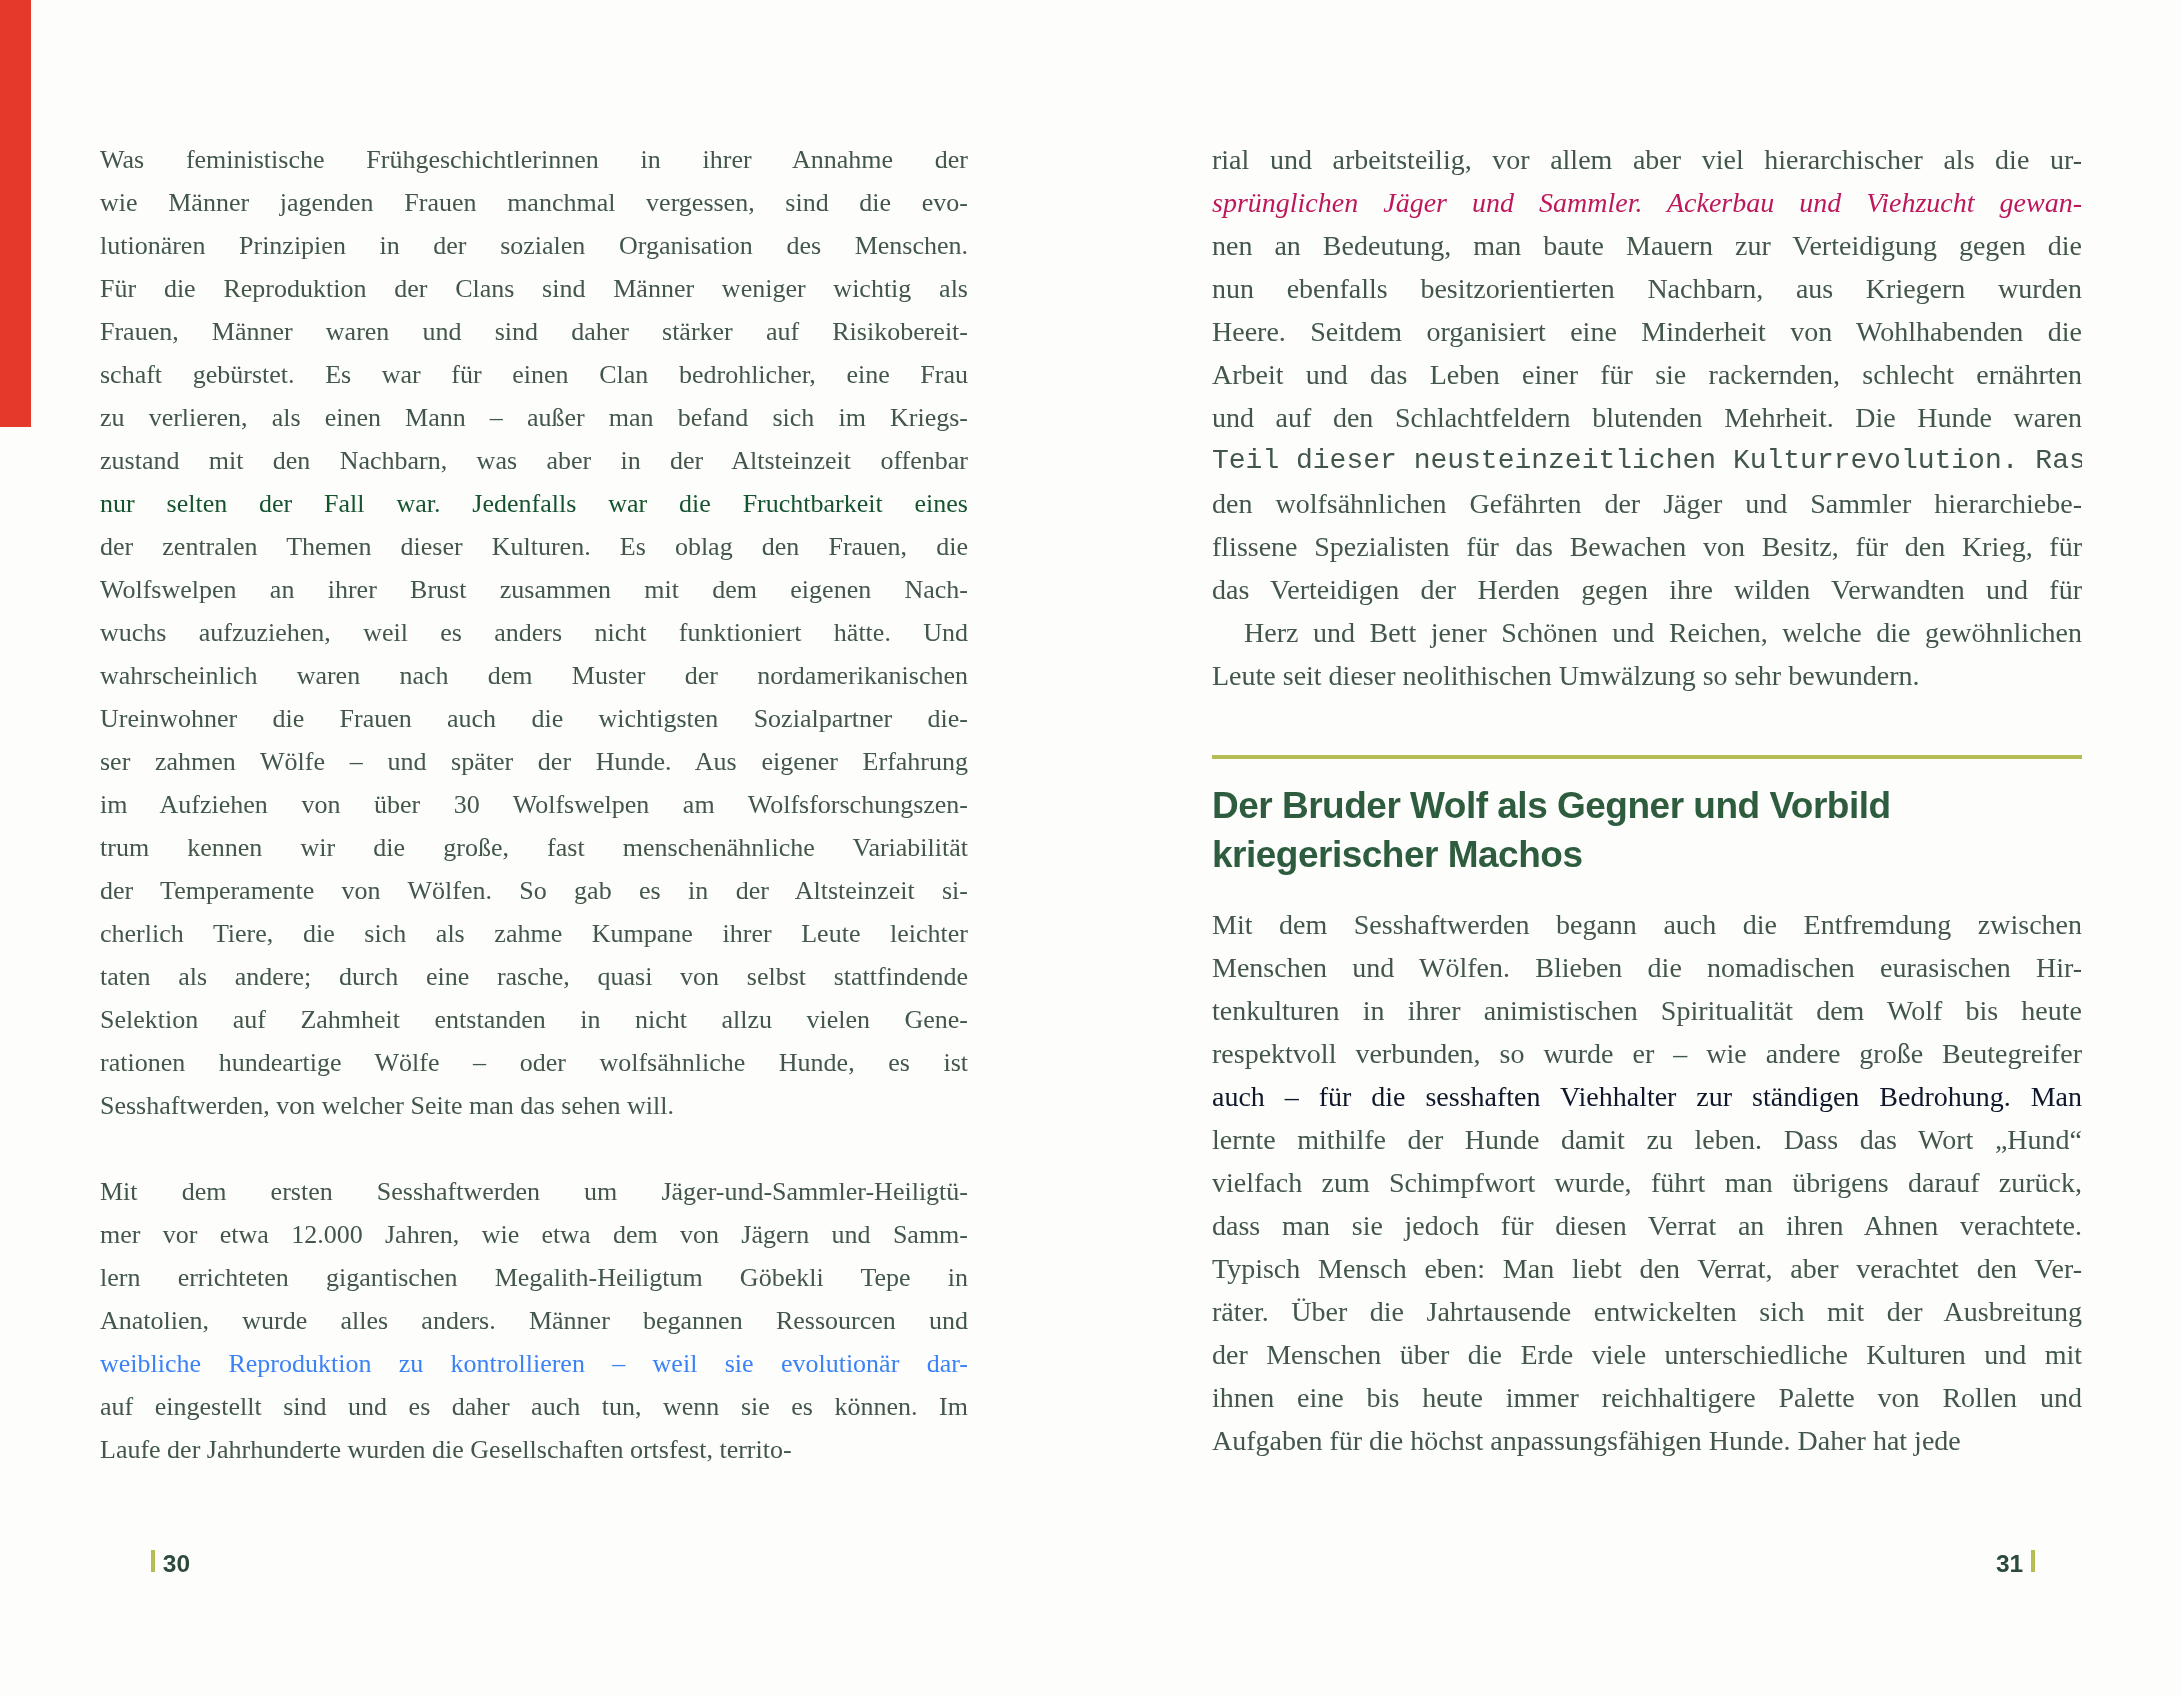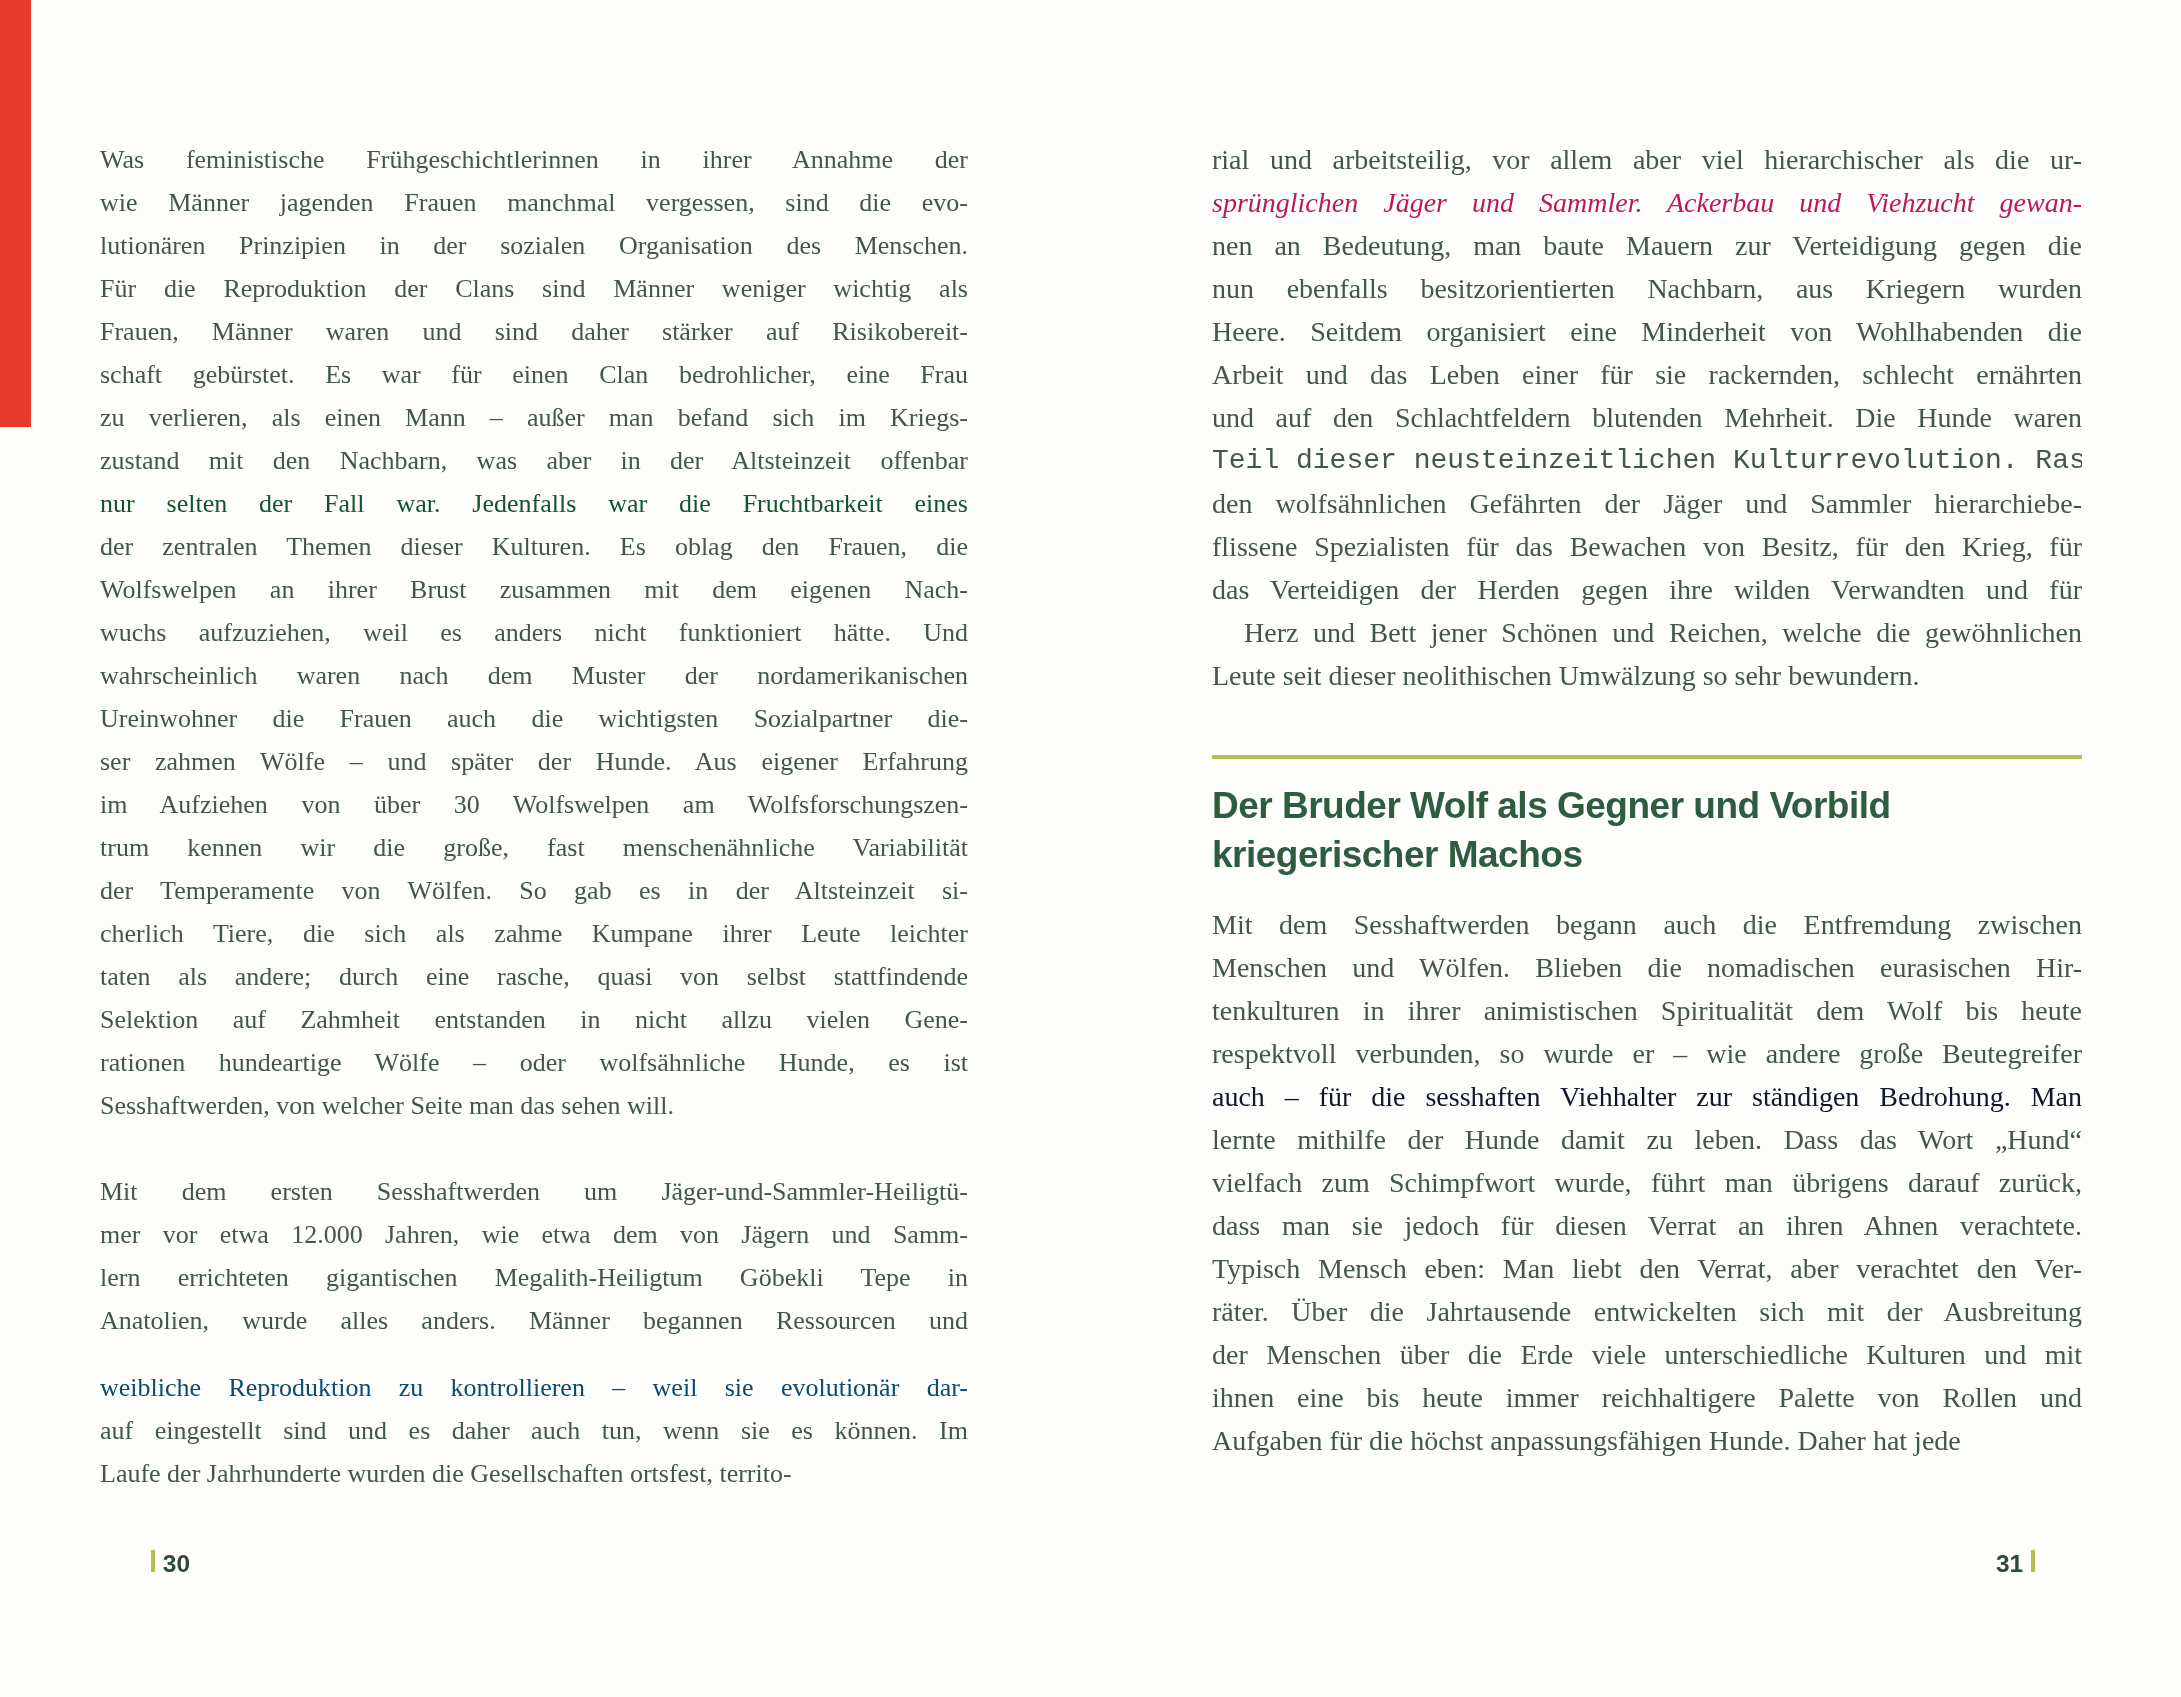--- a/index.html
+++ b/index.html
@@ -111,21 +111,21 @@
         <div class="line" style="color: rgb(66, 87, 74);">taten als andere; durch eine rasche, quasi von selbst stattfindende</div>
         <div class="line" style="color: rgb(66, 87, 74);">Selektion auf Zahmheit entstanden in nicht allzu vielen Gene-</div>
         <div class="line" style="color: rgb(66, 87, 74);">rationen hundeartige Wölfe – oder wolfsähnliche Hunde, es ist</div>
         <div class="line last" style="color: rgb(66, 87, 74);">Sesshaftwerden, von welcher Seite man das sehen will.</div>
       </div>
     <div class="para">
         <div class="line" style="color: rgb(66, 87, 74);">Mit dem ersten Sesshaftwerden um Jäger-und-Sammler-Heiligtü-</div>
         <div class="line" style="color: rgb(66, 87, 74);">mer vor etwa 12.000 Jahren, wie etwa dem von Jägern und Samm-</div>
         <div class="line" style="color: rgb(66, 87, 74);">lern errichteten gigantischen Megalith-Heiligtum Göbekli Tepe in</div>
         <div class="line" style="color: rgb(66, 87, 74);">Anatolien, wurde alles anders. Männer begannen Ressourcen und</div>
-        <div class="line" style="color: #0c4a6e; margin-top: 24px;">weibliche Reproduktion zu kontrollieren – weil sie evolutionär dar-</div>
+        <div class="line" style="color: #3b82f6;">weibliche Reproduktion zu kontrollieren – weil sie evolutionär dar-</div>
         <div class="line" style="color: rgb(66, 87, 74);">auf eingestellt sind und es daher auch tun, wenn sie es können. Im</div>
         <div class="line last" style="color: rgb(66, 87, 74);">Laufe der Jahrhunderte wurden die Gesellschaften ortsfest, territo-</div>
       </div>
   </div>
 
   <div class="column" id="col-right">
     <div class="para">
         <div class="line" style="color: rgb(66, 87, 74);">rial und arbeitsteilig, vor allem aber viel hierarchischer als die ur-</div>
         <div class="line" style="color: #be185d; font-style: italic;">sprünglichen Jäger und Sammler. Ackerbau und Viehzucht gewan-</div>
         <div class="line" style="color: rgb(66, 87, 74);">nen an Bedeutung, man baute Mauern zur Verteidigung gegen die</div>

